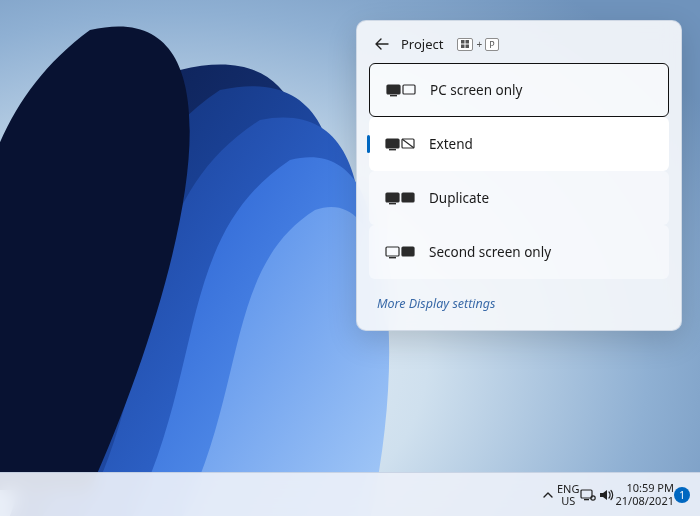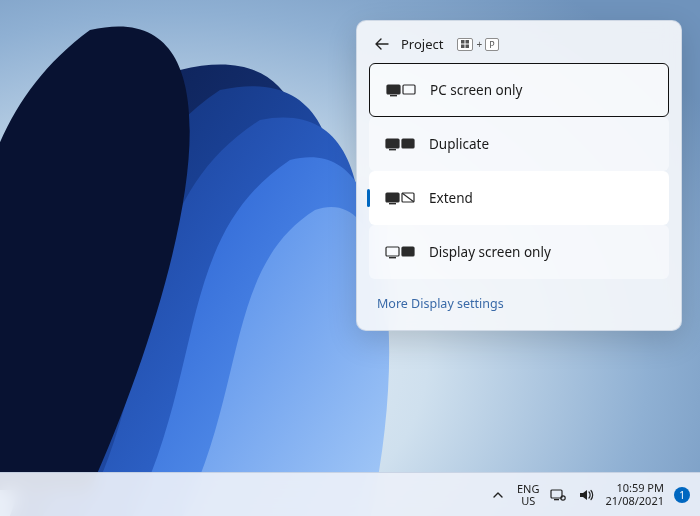--- a/index.html
+++ b/index.html
@@ -47,35 +47,35 @@
   }
   .option.focused { border:1px solid #111; background: rgba(255,255,255,0.55); }
   .option.selected { background: #ffffff; }
   .option.selected::before {
     content:""; position:absolute; left:-2px; top:50%; transform:translateY(-50%);
     width:3px; height:18px; background:#0067c0; border-radius:3px;
   }
   .opt-icon { width:30px; height:18px; flex:0 0 30px; display:flex; align-items:center; justify-content:center; }
   .footer-link {
     padding: 16px 14px 12px 14px;
-    font-size: 12.5px; color:#3a6aa8; cursor:pointer;
+    font-size: 12.5px; color:#3a6aa8; cursor:pointer;font-style:italic;
   }
   .watermark {
     position:absolute; right:170px; top:254px;
     font-size:13px; color:rgba(120,140,170,0.45); letter-spacing:0.2px;
     pointer-events:none;
   }
   
   .taskbar {
     position:absolute; left:0; right:0; bottom:0; height:44px;
     background: rgba(235,240,248,0.92);
     backdrop-filter: blur(8px);
     border-top: 1px solid rgba(180,195,215,0.6);
     display:flex; align-items:center; justify-content:flex-end;
-    padding: 0 10px 0 0; gap:10px; font-size:12px; color:#222;
+    padding: 0 10px 0 0; font-size:12px; color:#222;
   }
   .tray-icon { width:18px; height:18px; display:flex; align-items:center; justify-content:center; cursor:pointer; }
   .lang { text-align:center; font-size:11px; line-height:1.05; cursor:pointer; }
   .clock { text-align:right; font-size:11px; line-height:1.15; cursor:pointer; }
   .noti-dot { width:16px; height:16px; border-radius:50%; background:#0067c0; color:#fff; font-size:10px; display:flex; align-items:center; justify-content:center; cursor:pointer; }
   .chevron { cursor:pointer; }
 </style>
 </head>
 <body>
 
@@ -153,52 +153,52 @@
         <span class="opt-icon">
           <svg width="30" height="16" viewBox="0 0 30 16" fill="none" stroke="#2b2b2b" stroke-width="1.2">
             <rect x="1" y="3" width="13" height="9" rx="1" fill="#2b2b2b"></rect>
             <rect x="4" y="13" width="7" height="1.4" fill="#2b2b2b" stroke="none"></rect>
             <rect x="17" y="3" width="12" height="9" rx="1"></rect>
           </svg>
         </span>
         <span>PC screen only</span>
       </div>
 
-      <div class="option">
-        <span class="opt-icon">
-          <svg width="30" height="16" viewBox="0 0 30 16" fill="none" stroke="#2b2b2b" stroke-width="1.2">
-            <rect x="1" y="3" width="13" height="9" rx="1" fill="#2b2b2b"></rect>
-            <rect x="4" y="13" width="7" height="1.4" fill="#2b2b2b" stroke="none"></rect>
-            <rect x="17" y="3" width="12" height="9" rx="1" fill="#2b2b2b"></rect>
-          </svg>
-        </span>
-        <span>Duplicate</span>
-      </div>
-
       <div class="option selected">
         <span class="opt-icon">
           <svg width="30" height="16" viewBox="0 0 30 16" fill="none" stroke="#2b2b2b" stroke-width="1.2">
             <rect x="1" y="3" width="13" height="9" rx="1" fill="#2b2b2b"></rect>
             <rect x="4" y="13" width="7" height="1.4" fill="#2b2b2b" stroke="none"></rect>
             <rect x="17" y="3" width="12" height="9" rx="1"></rect>
             <path d="M17 3 L29 12" stroke="#2b2b2b"></path>
           </svg>
         </span>
         <span>Extend</span>
       </div>
 
       <div class="option">
         <span class="opt-icon">
           <svg width="30" height="16" viewBox="0 0 30 16" fill="none" stroke="#2b2b2b" stroke-width="1.2">
+            <rect x="1" y="3" width="13" height="9" rx="1" fill="#2b2b2b"></rect>
+            <rect x="4" y="13" width="7" height="1.4" fill="#2b2b2b" stroke="none"></rect>
+            <rect x="17" y="3" width="12" height="9" rx="1" fill="#2b2b2b"></rect>
+          </svg>
+        </span>
+        <span>Duplicate</span>
+      </div>
+
+      <div class="option">
+        <span class="opt-icon">
+          <svg width="30" height="16" viewBox="0 0 30 16" fill="none" stroke="#2b2b2b" stroke-width="1.2">
             <rect x="1" y="3" width="13" height="9" rx="1"></rect>
             <rect x="4" y="13" width="7" height="1.4" fill="#2b2b2b" stroke="none"></rect>
             <rect x="17" y="3" width="12" height="9" rx="1" fill="#2b2b2b"></rect>
           </svg>
         </span>
-        <span>Display screen only</span>
+        <span>Second screen only</span>
       </div>
     </div>
 
     <div class="footer-link">More Display settings</div>
   </div>
 
   <div class="taskbar">
     <span class="tray-icon chevron">
       <svg width="12" height="12" viewBox="0 0 12 12" fill="none" stroke="#222" stroke-width="1.4" stroke-linecap="round" stroke-linejoin="round">
           <path d="M2 8 L6 4 L10 8"></path>

